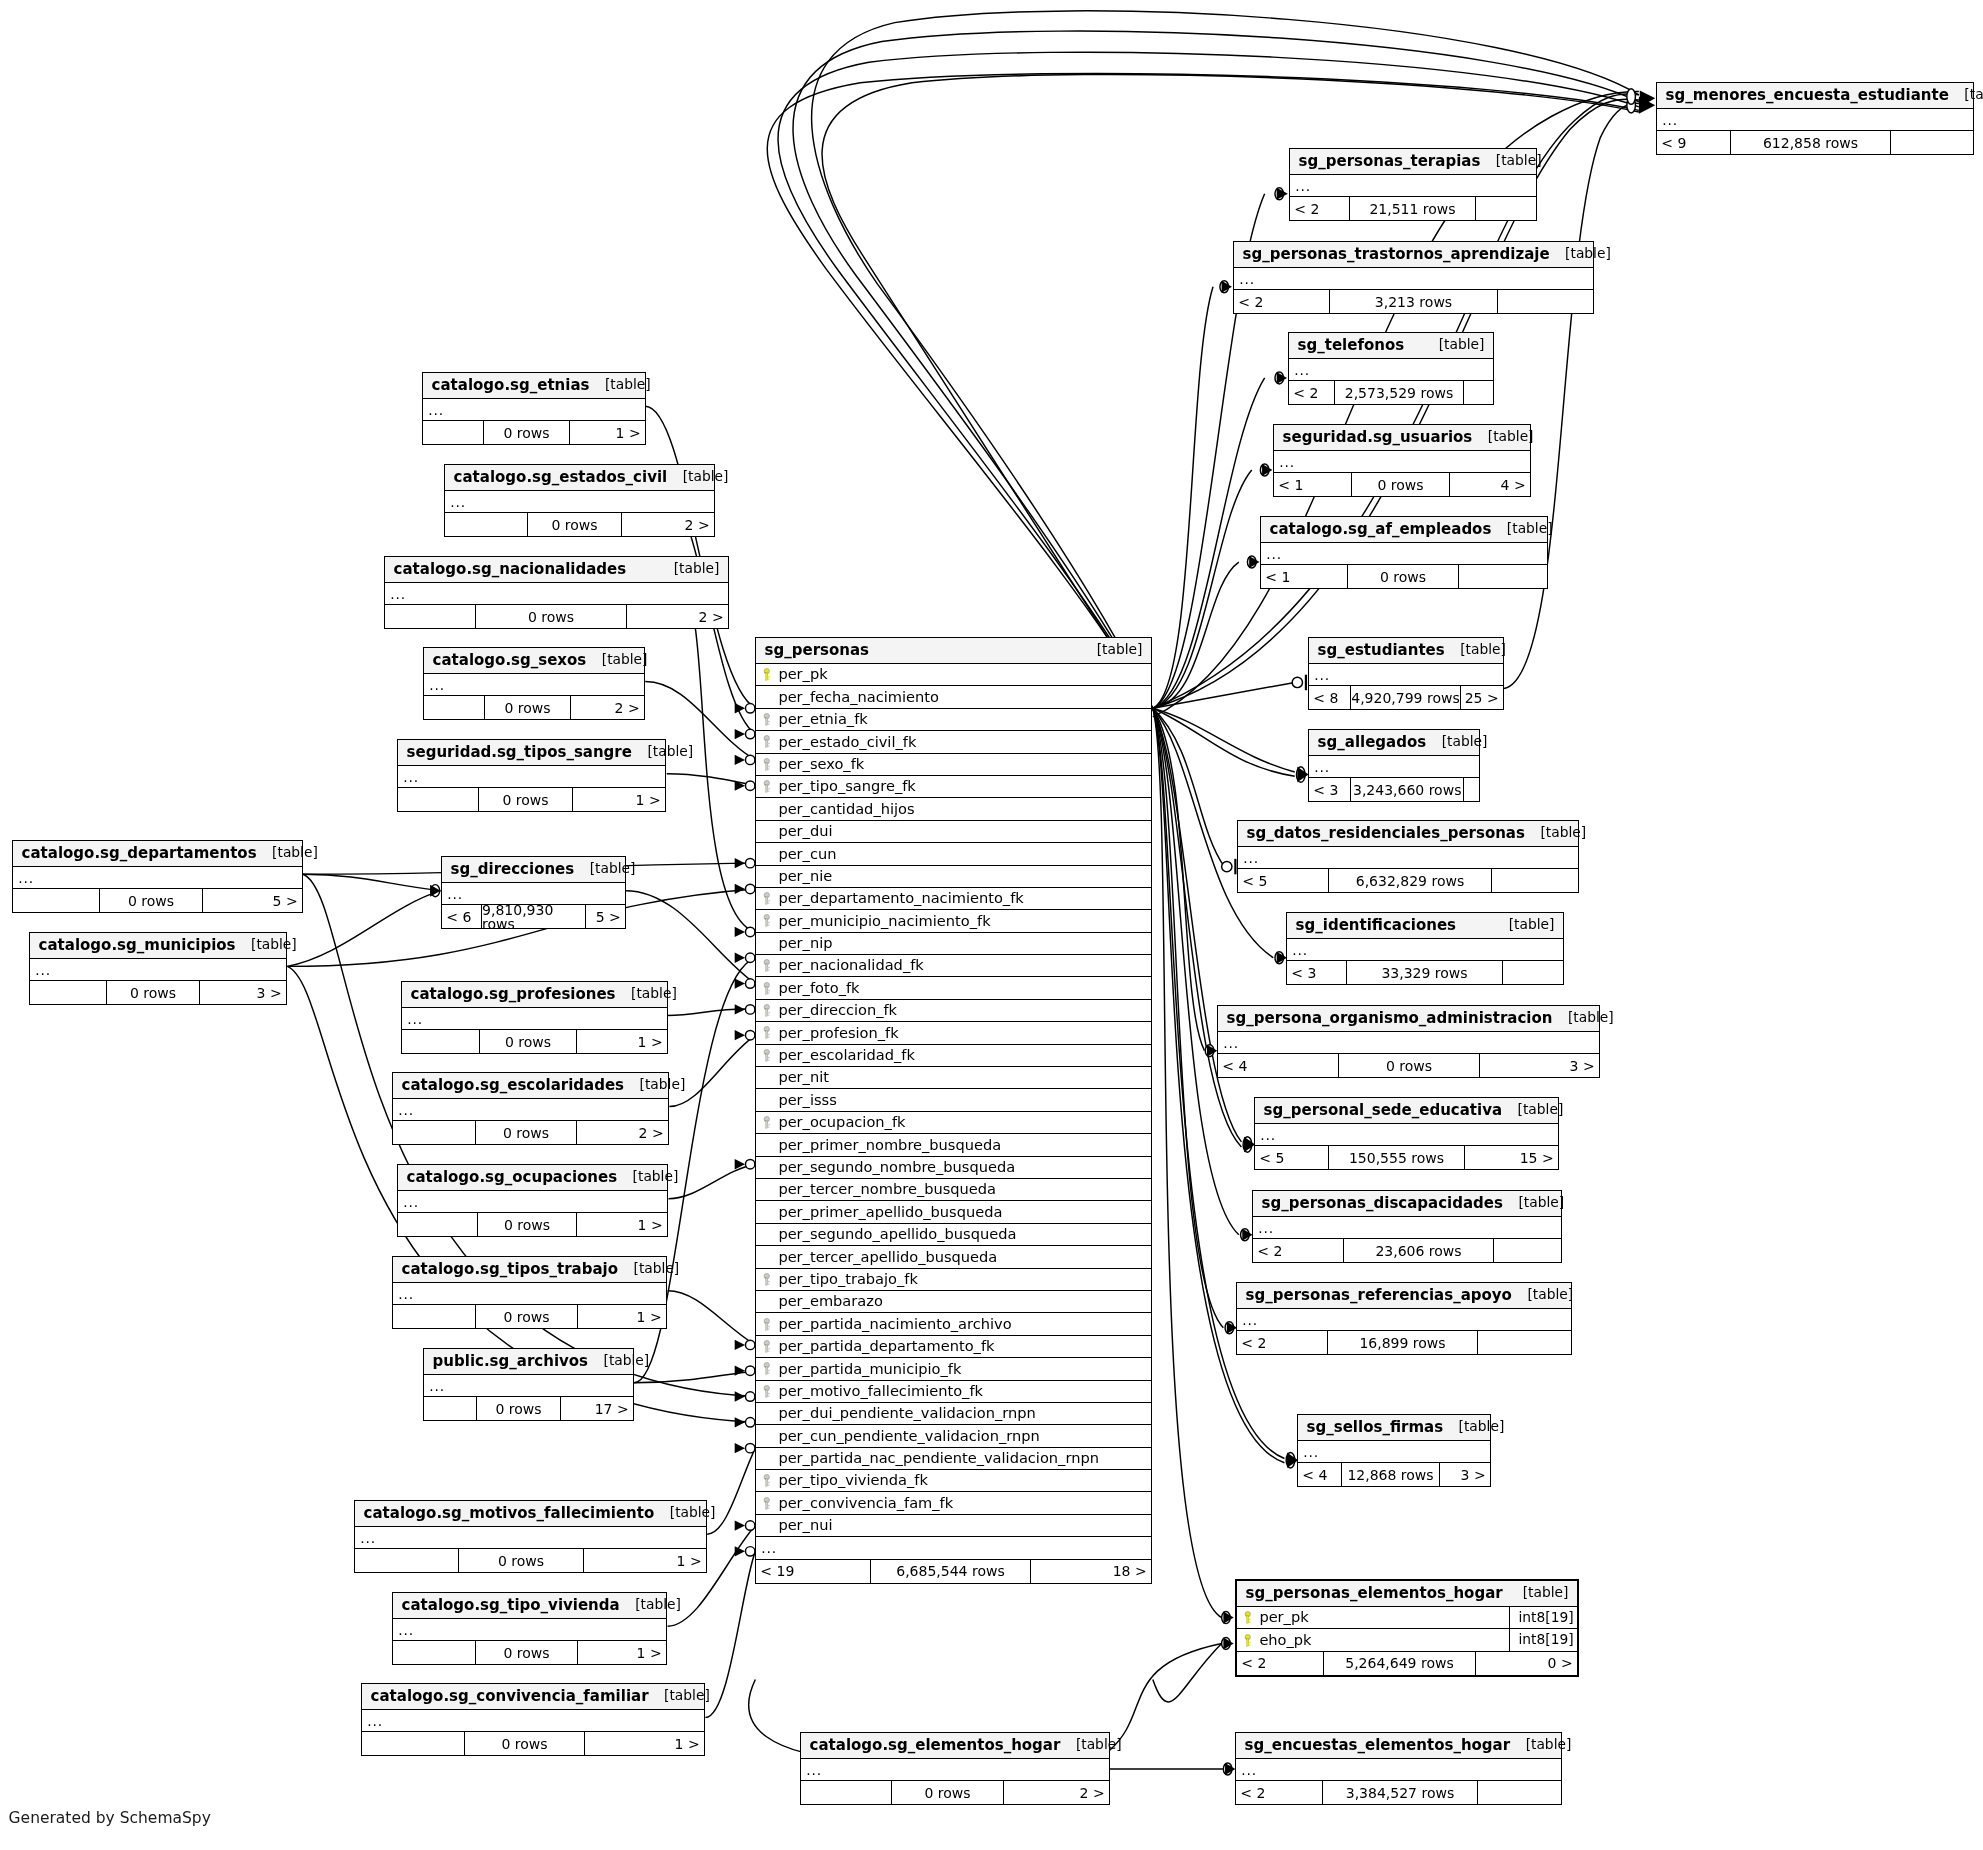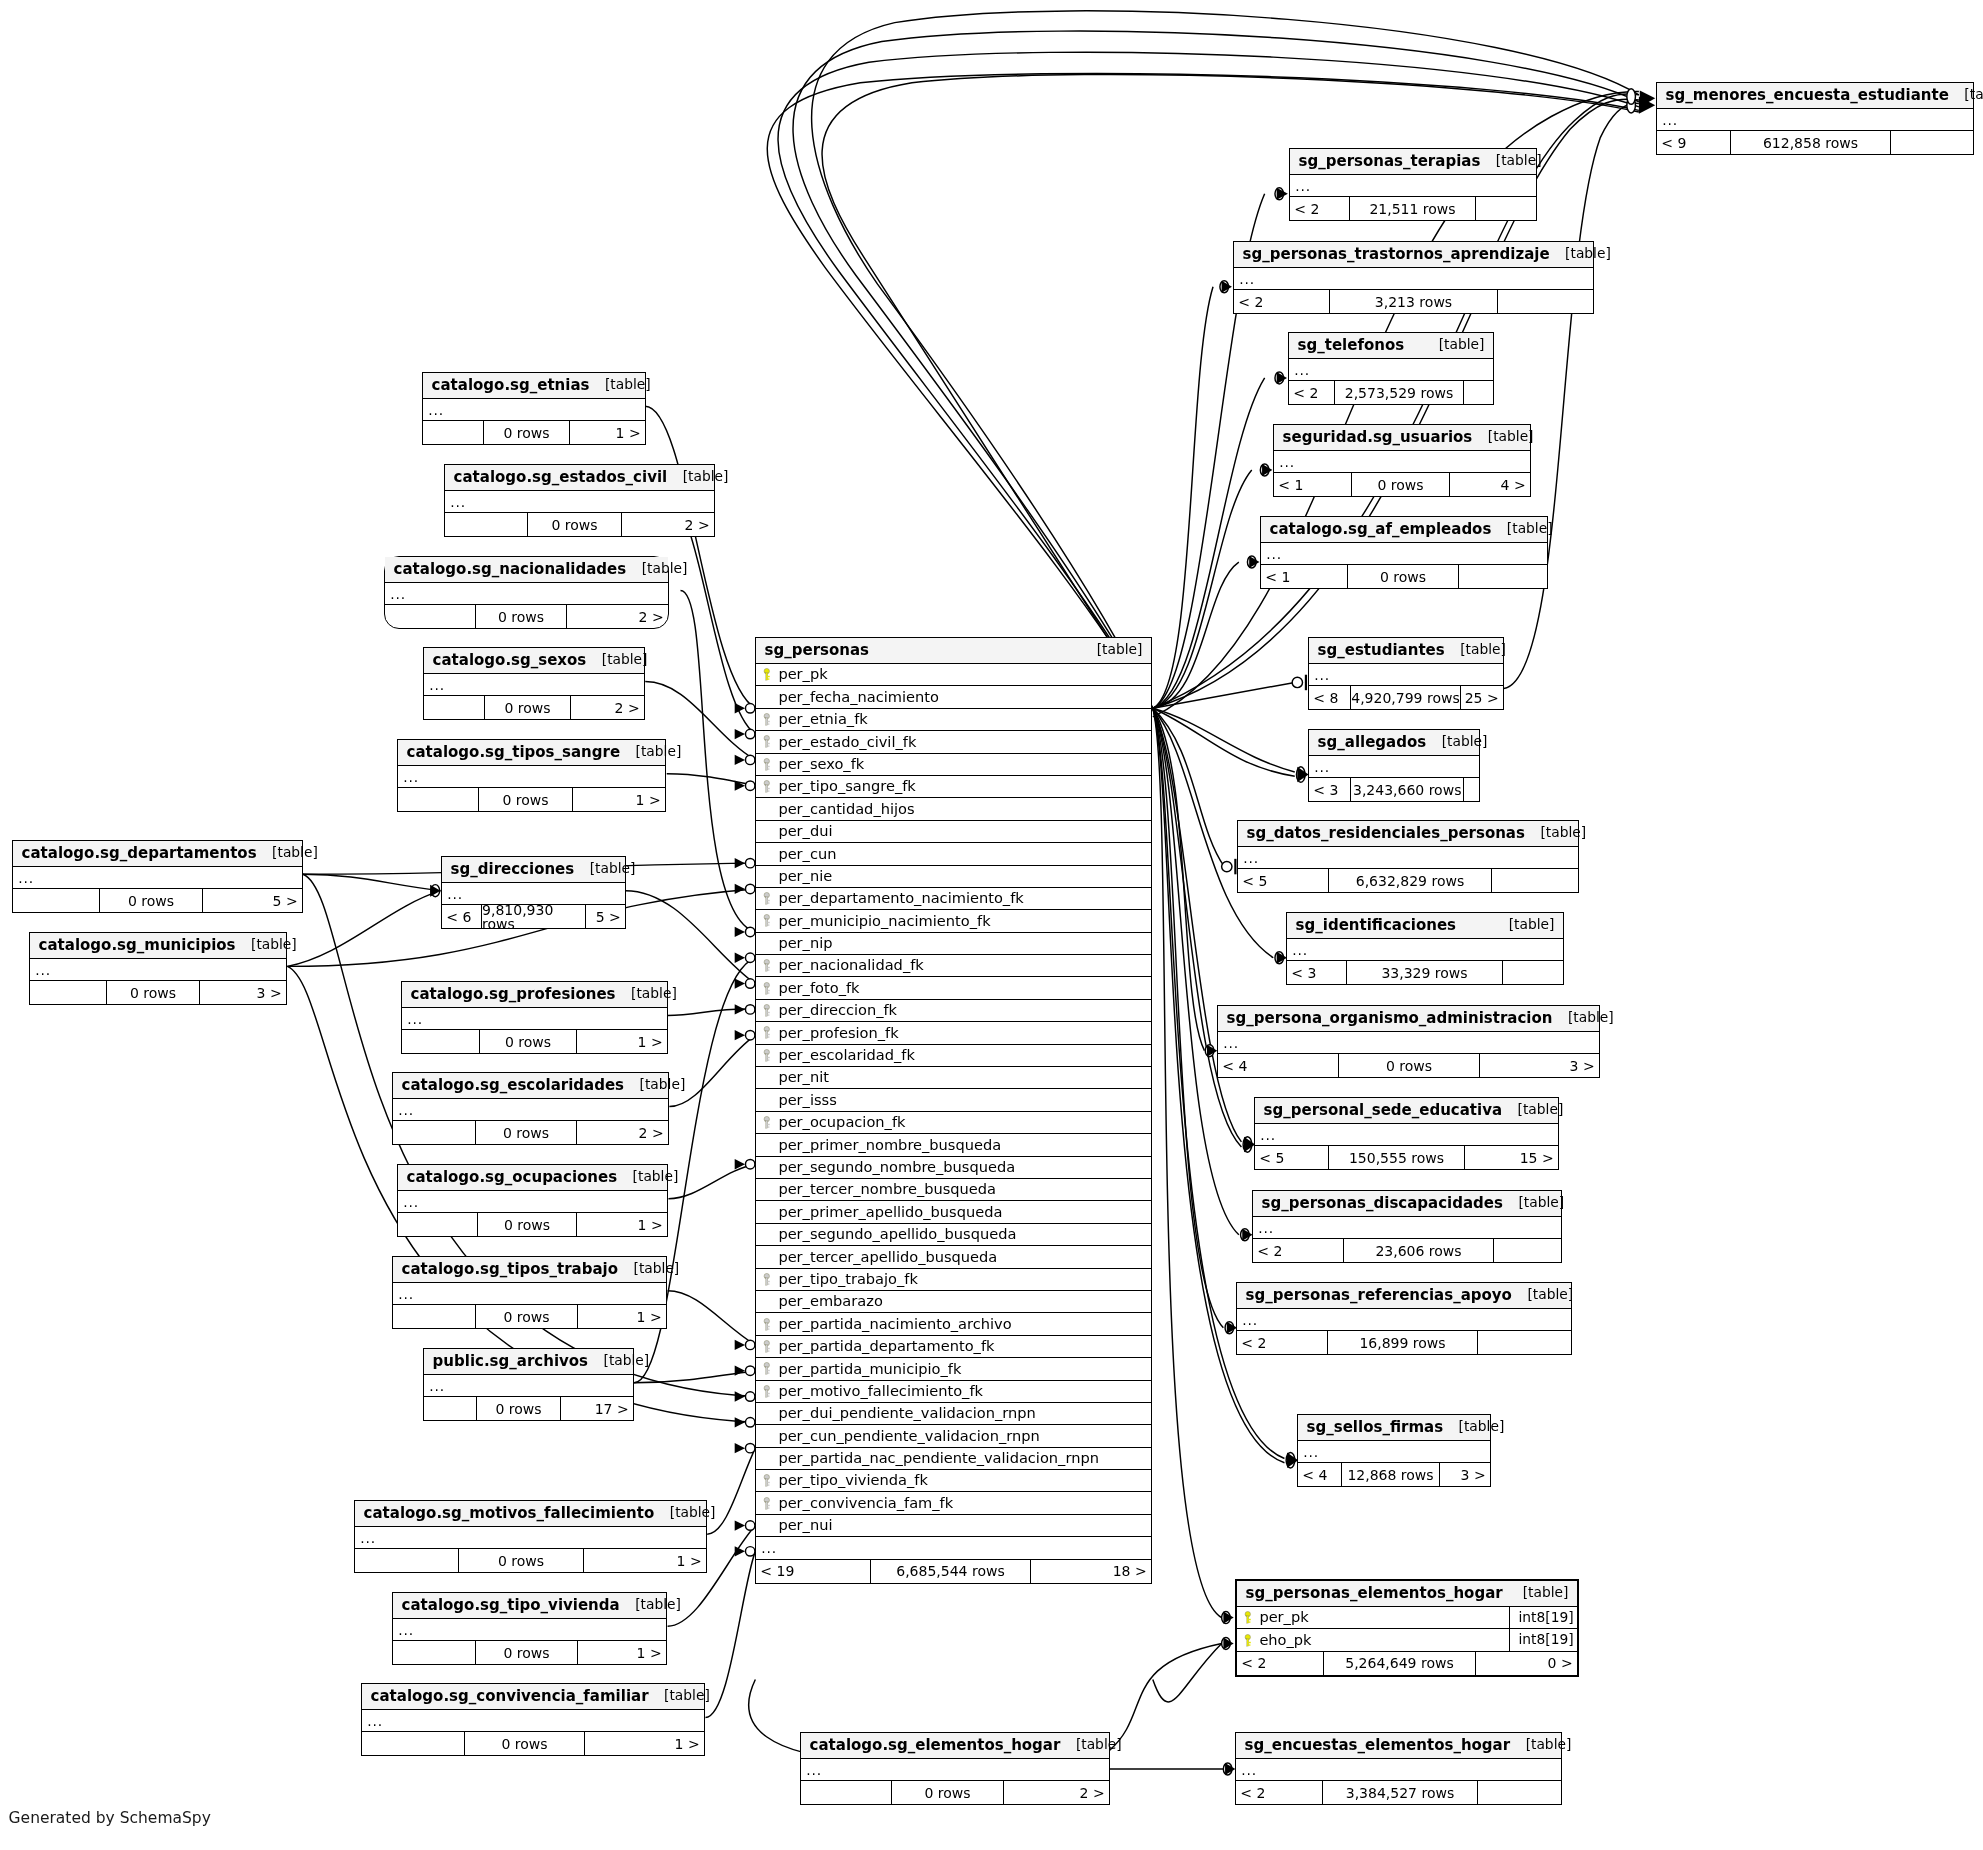--- a/index.html
+++ b/index.html
@@ -600,21 +600,21 @@
         <span class="tbl-name">catalogo.sg_estados_civil</span>
         <span class="tbl-kind">[table]</span>
       </div>
       <div class="tbl-ellipsis">...</div>
       <div class="tbl-foot">
         <div class="foot-l" style="width:82px"></div>
         <div class="foot-m" style="flex:1 1 auto">0 rows</div>
         <div class="foot-r" style="width:92px">2 &gt;</div>
       </div>
     </div>
-    <div class="tbl" style="left: 384px; top: 556px; width: 285px; border-radius: 15px;">
+    <div class="tbl" style="left: 384px; top: 556px; width: 345px;">
       <div class="tbl-head">
         <span class="tbl-name">catalogo.sg_nacionalidades</span>
         <span class="tbl-kind">[table]</span>
       </div>
       <div class="tbl-ellipsis">...</div>
       <div class="tbl-foot">
         <div class="foot-l" style="width:90px"></div>
         <div class="foot-m" style="flex:1 1 auto">0 rows</div>
         <div class="foot-r" style="width:101px">2 &gt;</div>
       </div>
@@ -626,21 +626,21 @@
       </div>
       <div class="tbl-ellipsis">...</div>
       <div class="tbl-foot">
         <div class="foot-l" style="width:60px"></div>
         <div class="foot-m" style="flex:1 1 auto">0 rows</div>
         <div class="foot-r" style="width:73px">2 &gt;</div>
       </div>
     </div>
     <div class="tbl" style="left: 397px; top: 739px; width: 269px;">
       <div class="tbl-head">
-        <span class="tbl-name">catalogo.sg_tipos_sangre</span>
+        <span class="tbl-name">seguridad.sg_tipos_sangre</span>
         <span class="tbl-kind">[table]</span>
       </div>
       <div class="tbl-ellipsis">...</div>
       <div class="tbl-foot">
         <div class="foot-l" style="width:80px"></div>
         <div class="foot-m" style="flex:1 1 auto">0 rows</div>
         <div class="foot-r" style="width:92px">1 &gt;</div>
       </div>
     </div>
     <div class="tbl" style="left: 12px; top: 840px; width: 291px;">

